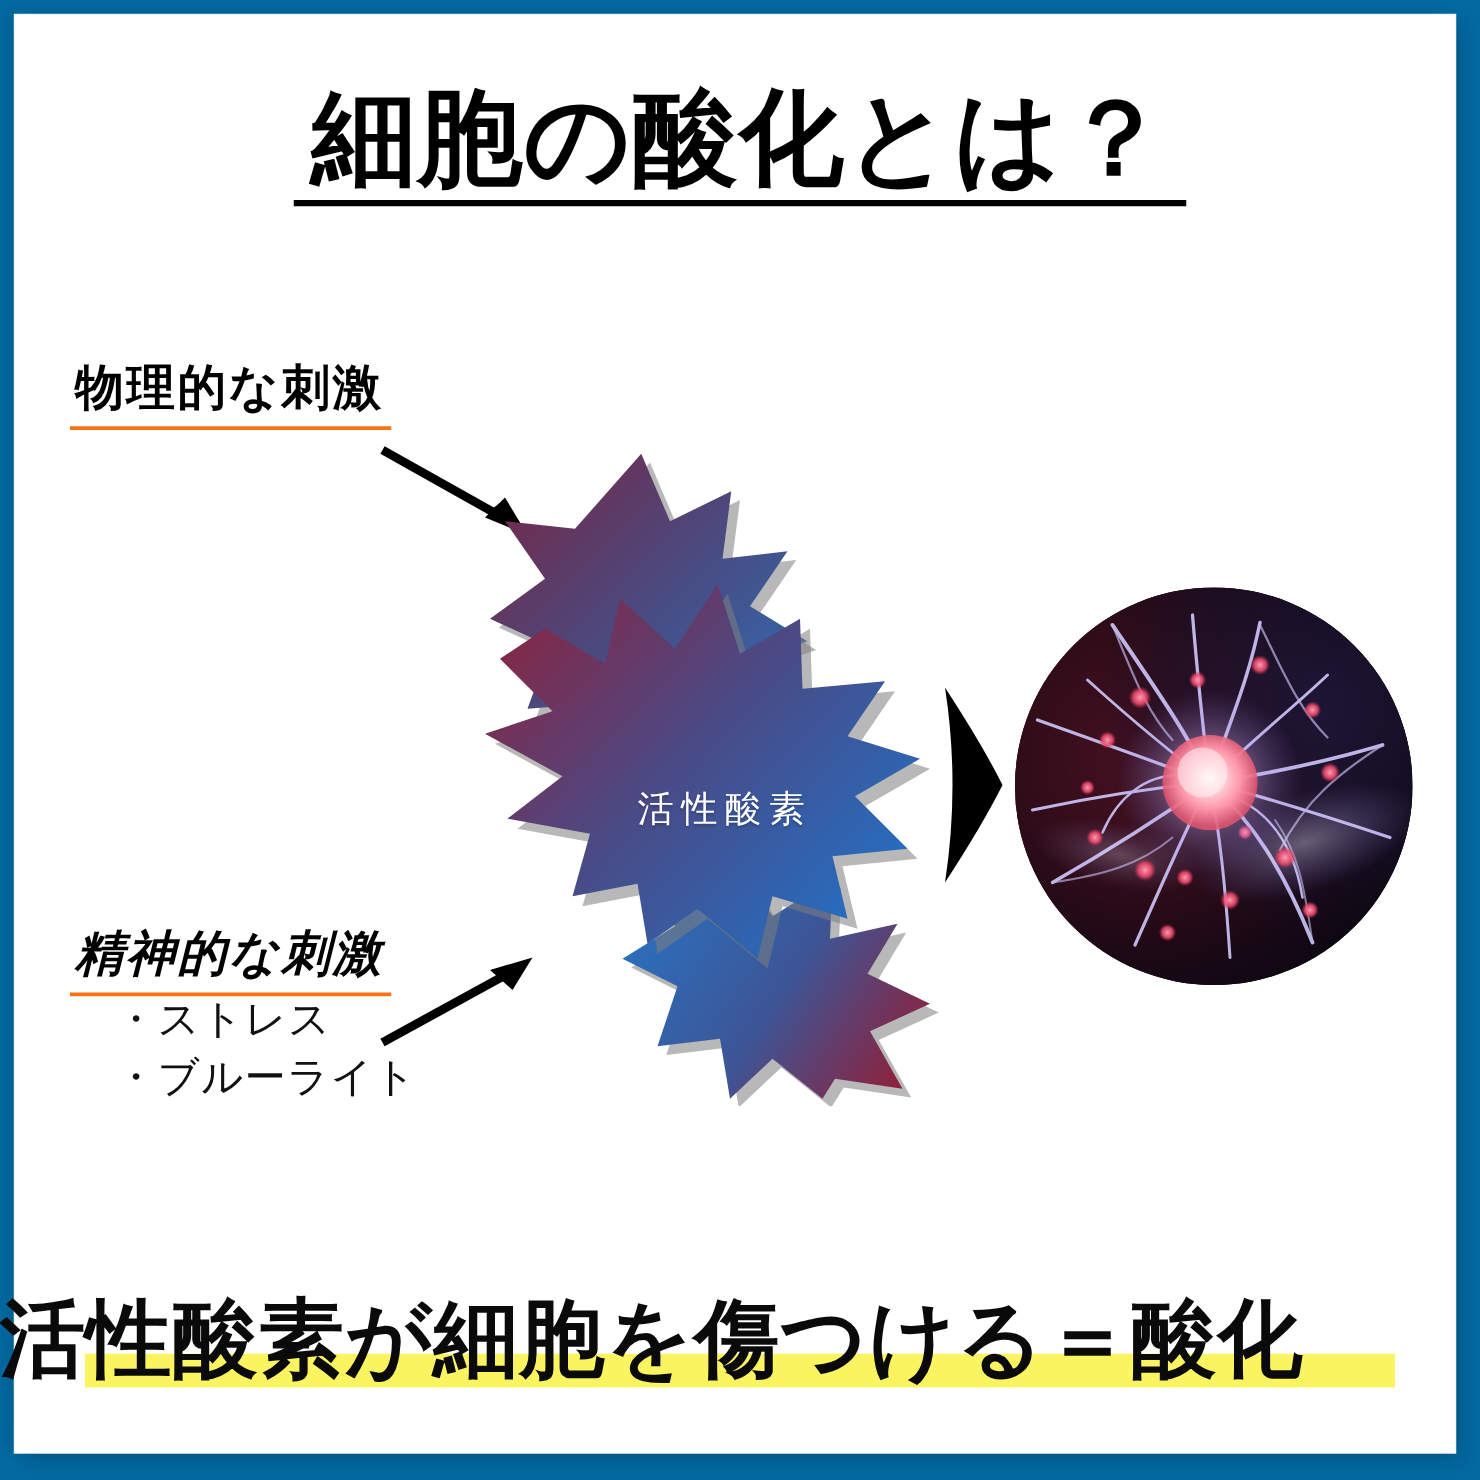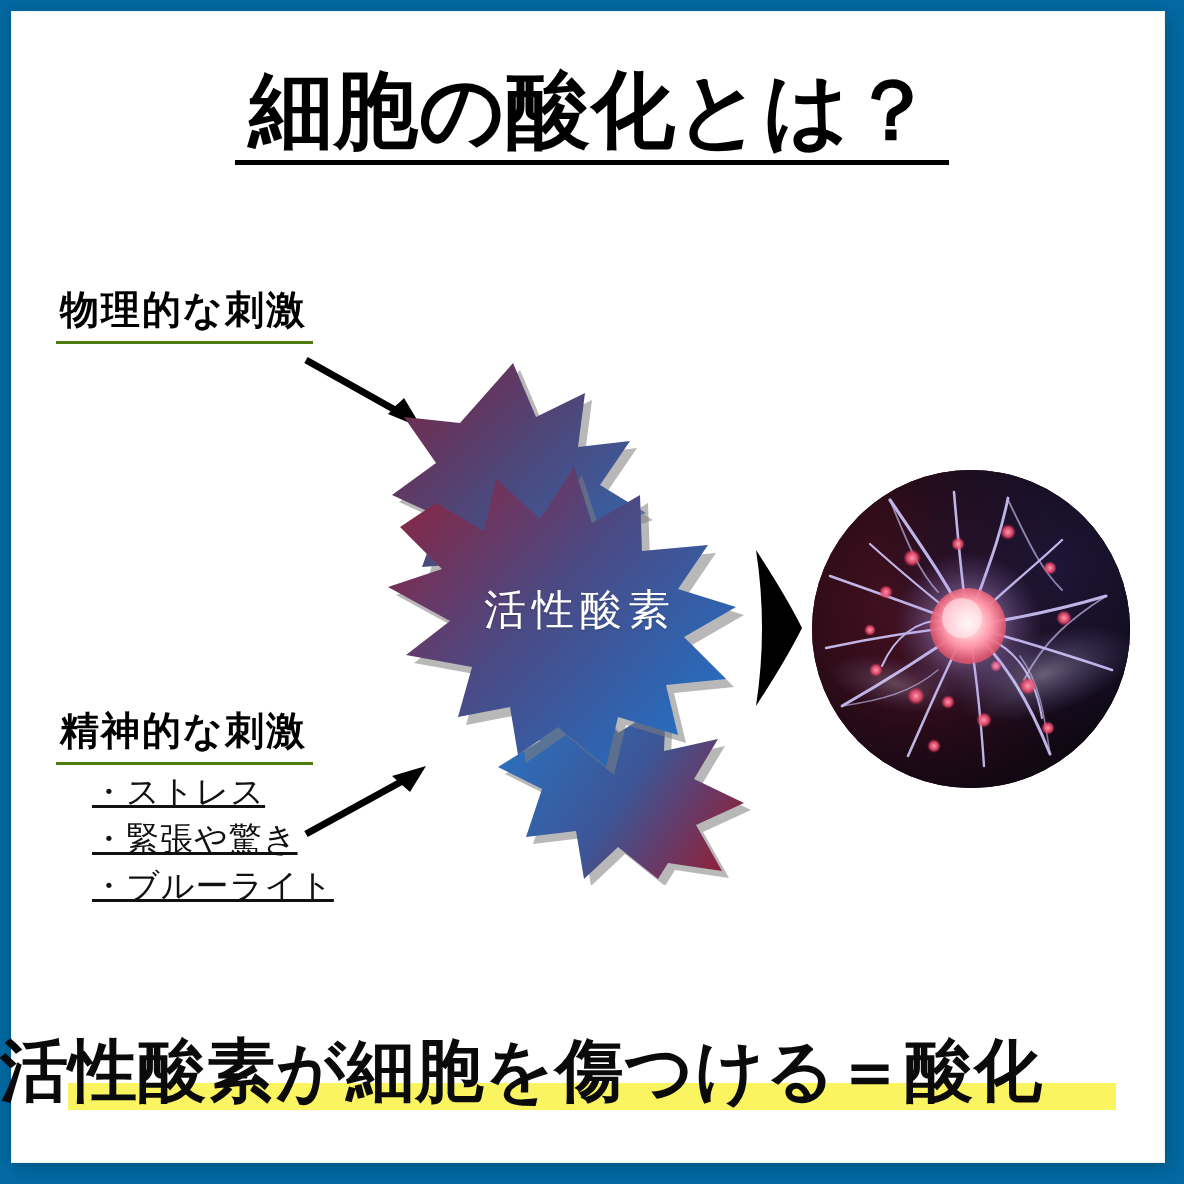--- a/index.html
+++ b/index.html
@@ -59,55 +59,55 @@
   .sec-head {
     position: absolute;
     font-size: 39px;
     font-weight: 700;
     color: #000;
     white-space: nowrap;
     letter-spacing: 2px;
   }
   .sec-head .tx {
     display: inline-block;
-    border-bottom: 3px solid #4d7c0f;
+    border-bottom: 3px solid #f97316;
     padding: 0 6px 4px 4px;
   }
   #sec-physical { left: 56px; top: 283px; }
-  #sec-mental   { left: 56px; top: 704px; }
+  #sec-mental   { left: 56px; top: 736px; font-style: italic; }
 
   .bullets {
     position: absolute;
     font-size: 33px;
     line-height: 47px;
     color: #111;
     letter-spacing: 1px;
     white-space: nowrap;
   }
   #bullets-physical { left: 92px; top: 358px; }
-  #bullets-mental   { left: 92px; top: 768px; text-decoration: underline; }
+  #bullets-mental   { left: 92px; top: 791px; }
   .bullets .bi { display: block; }
 
   
   #burst-group {
     position: absolute;
     left: 378px;
     top: 355px;
     width: 400px;
     height: 530px;
   }
   #burst-group svg { display: block; }
 
   #burst-label {
     position: absolute;
     left: 440px;
-    top: 582px;
+    top: 628px;
     width: 280px;
     text-align: center;
-    font-size: 42px;
+    font-size: 29px;
     font-weight: 500;
     color: #ffffff;
     letter-spacing: 6px;
     white-space: nowrap;
     text-shadow: 0 1px 2px rgba(0,0,0,0.22);
   }
 
   
   #big-arrow {
     position: absolute;
@@ -187,21 +187,20 @@
 
   <div class="sec-head" id="sec-physical">
     <span class="tx">物理的な刺激</span>
   </div>
 
   <div class="sec-head" id="sec-mental">
     <span class="tx">精神的な刺激</span>
   </div>
   <div class="bullets" id="bullets-mental">
     <span class="bi">・ストレス</span>
-    <span class="bi">・緊張や驚き</span>
     <span class="bi">・ブルーライト</span>
   </div>
 
   <div class="small-arrow" id="arrow-top">
     <svg width="140" height="90" viewBox="0 0 140 90">
       <line x1="6" y1="8" x2="104" y2="63" stroke="#000" stroke-width="7"></line>
       <polygon points="122,76 90,58 103,48 112,68" fill="#000"></polygon>
       <polygon points="122,76 88,62 104,46" fill="#000"></polygon>
     </svg>
   </div>

